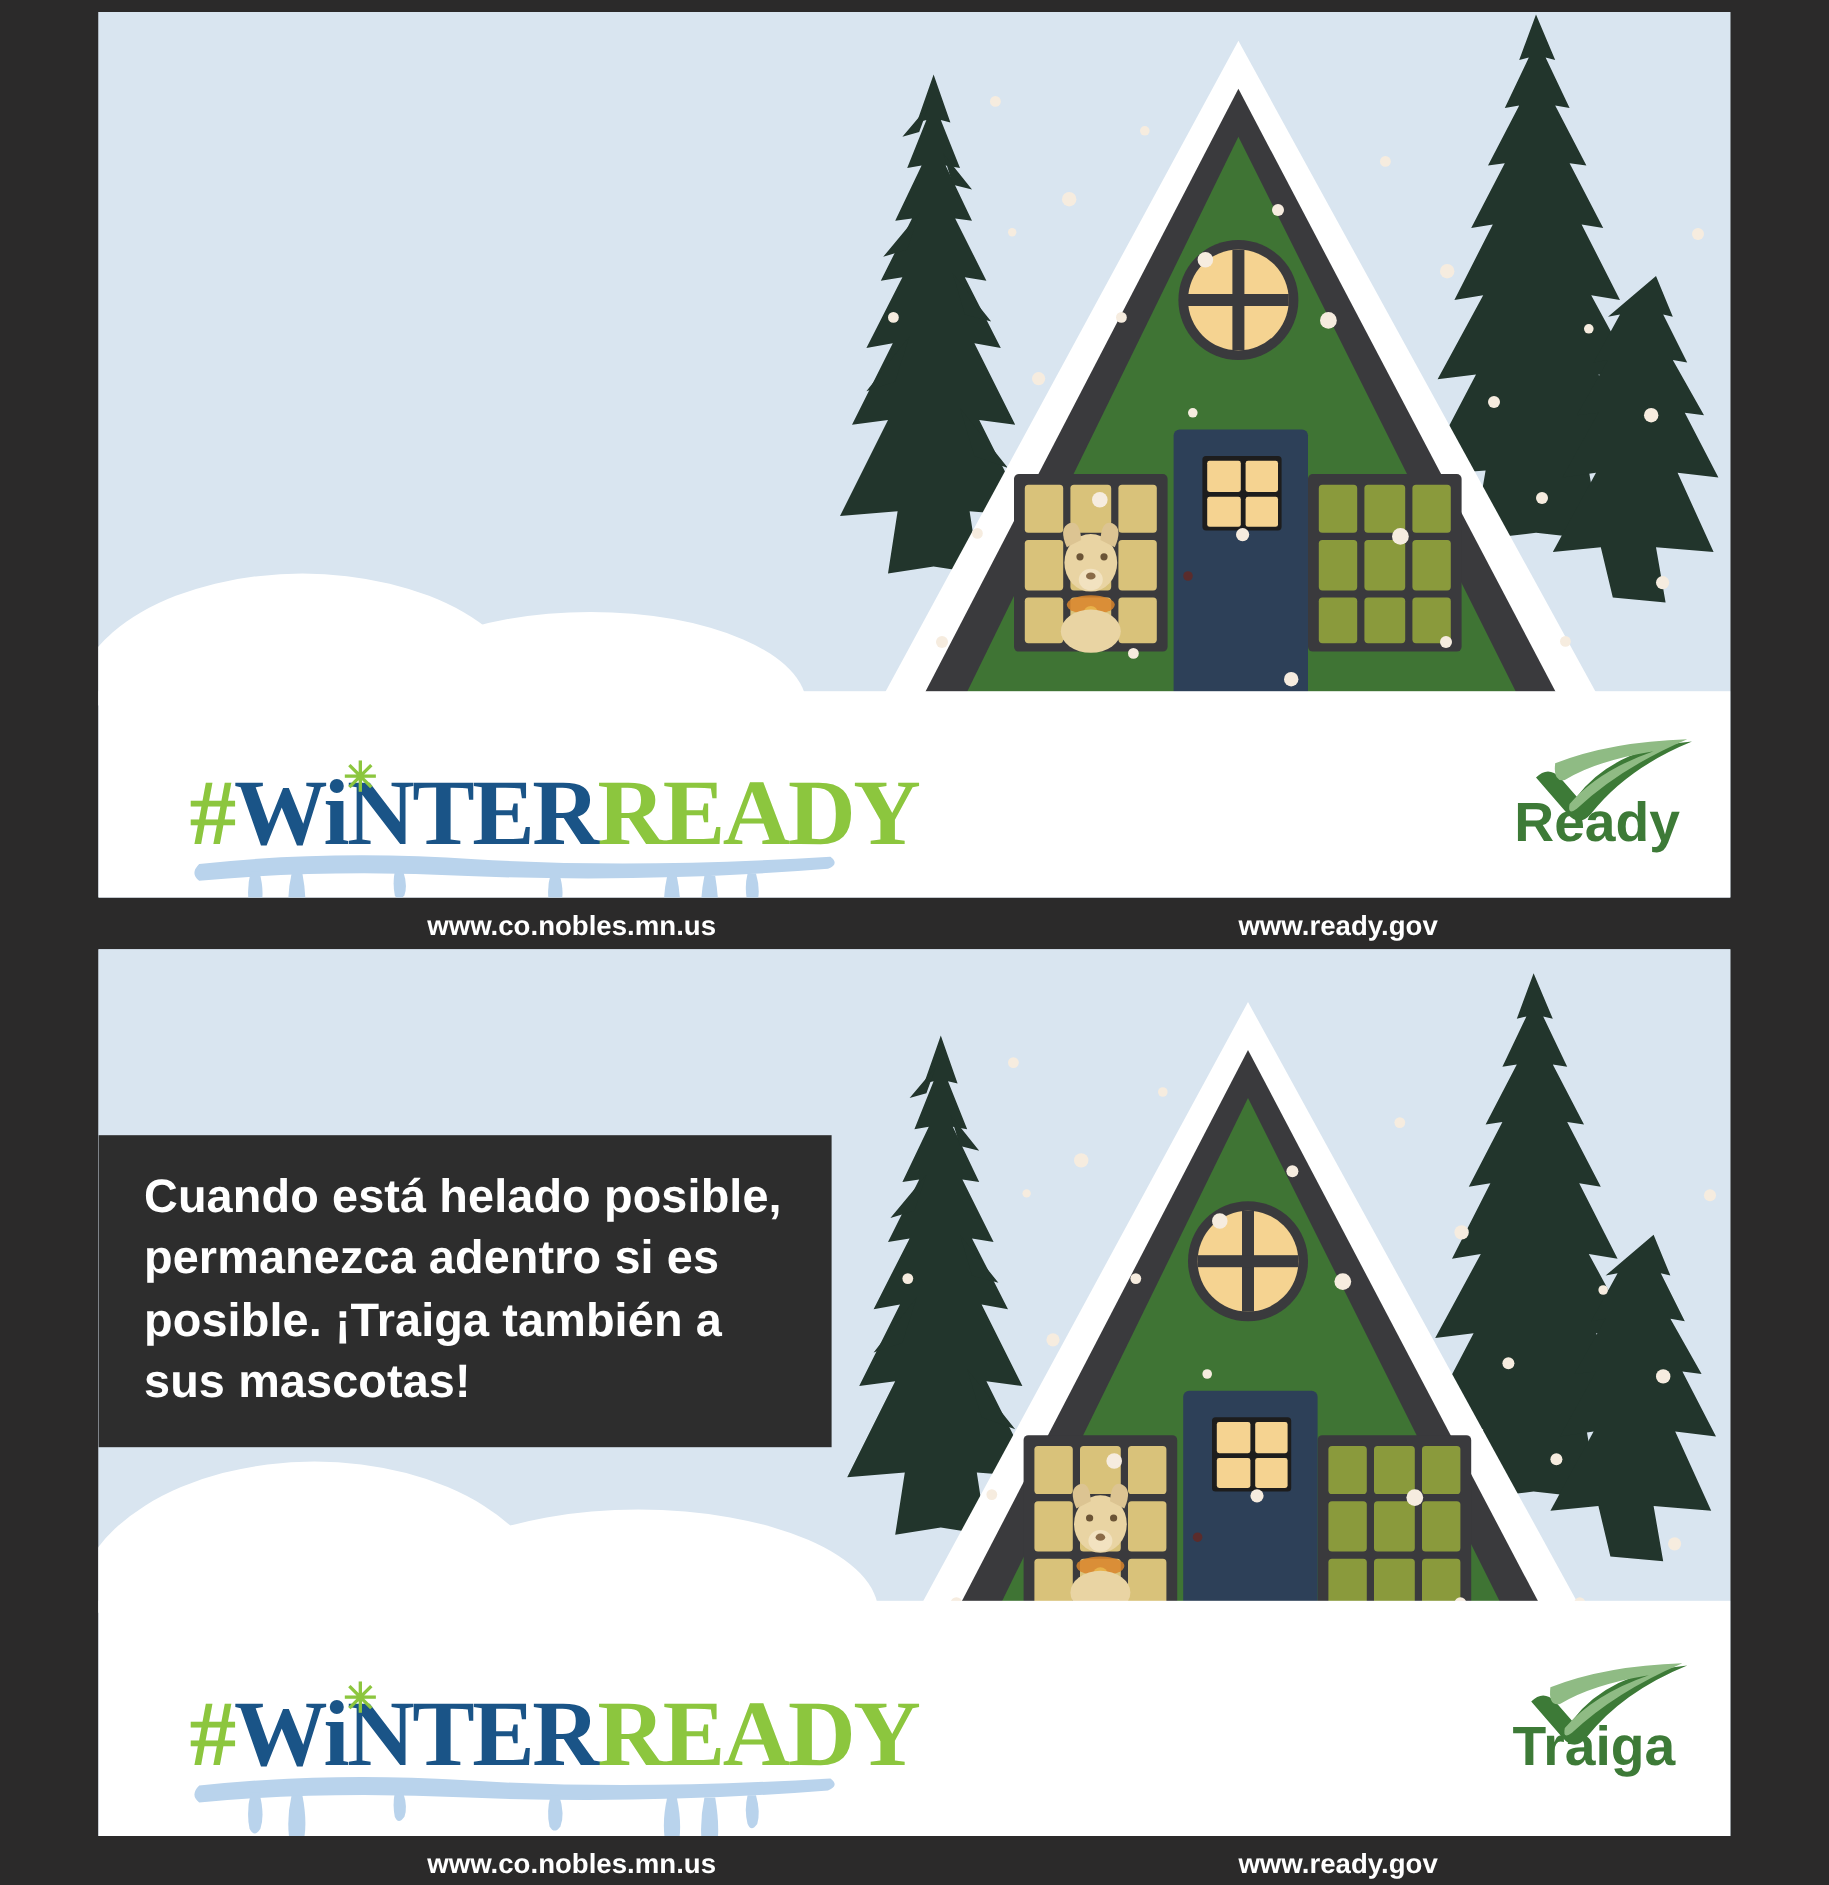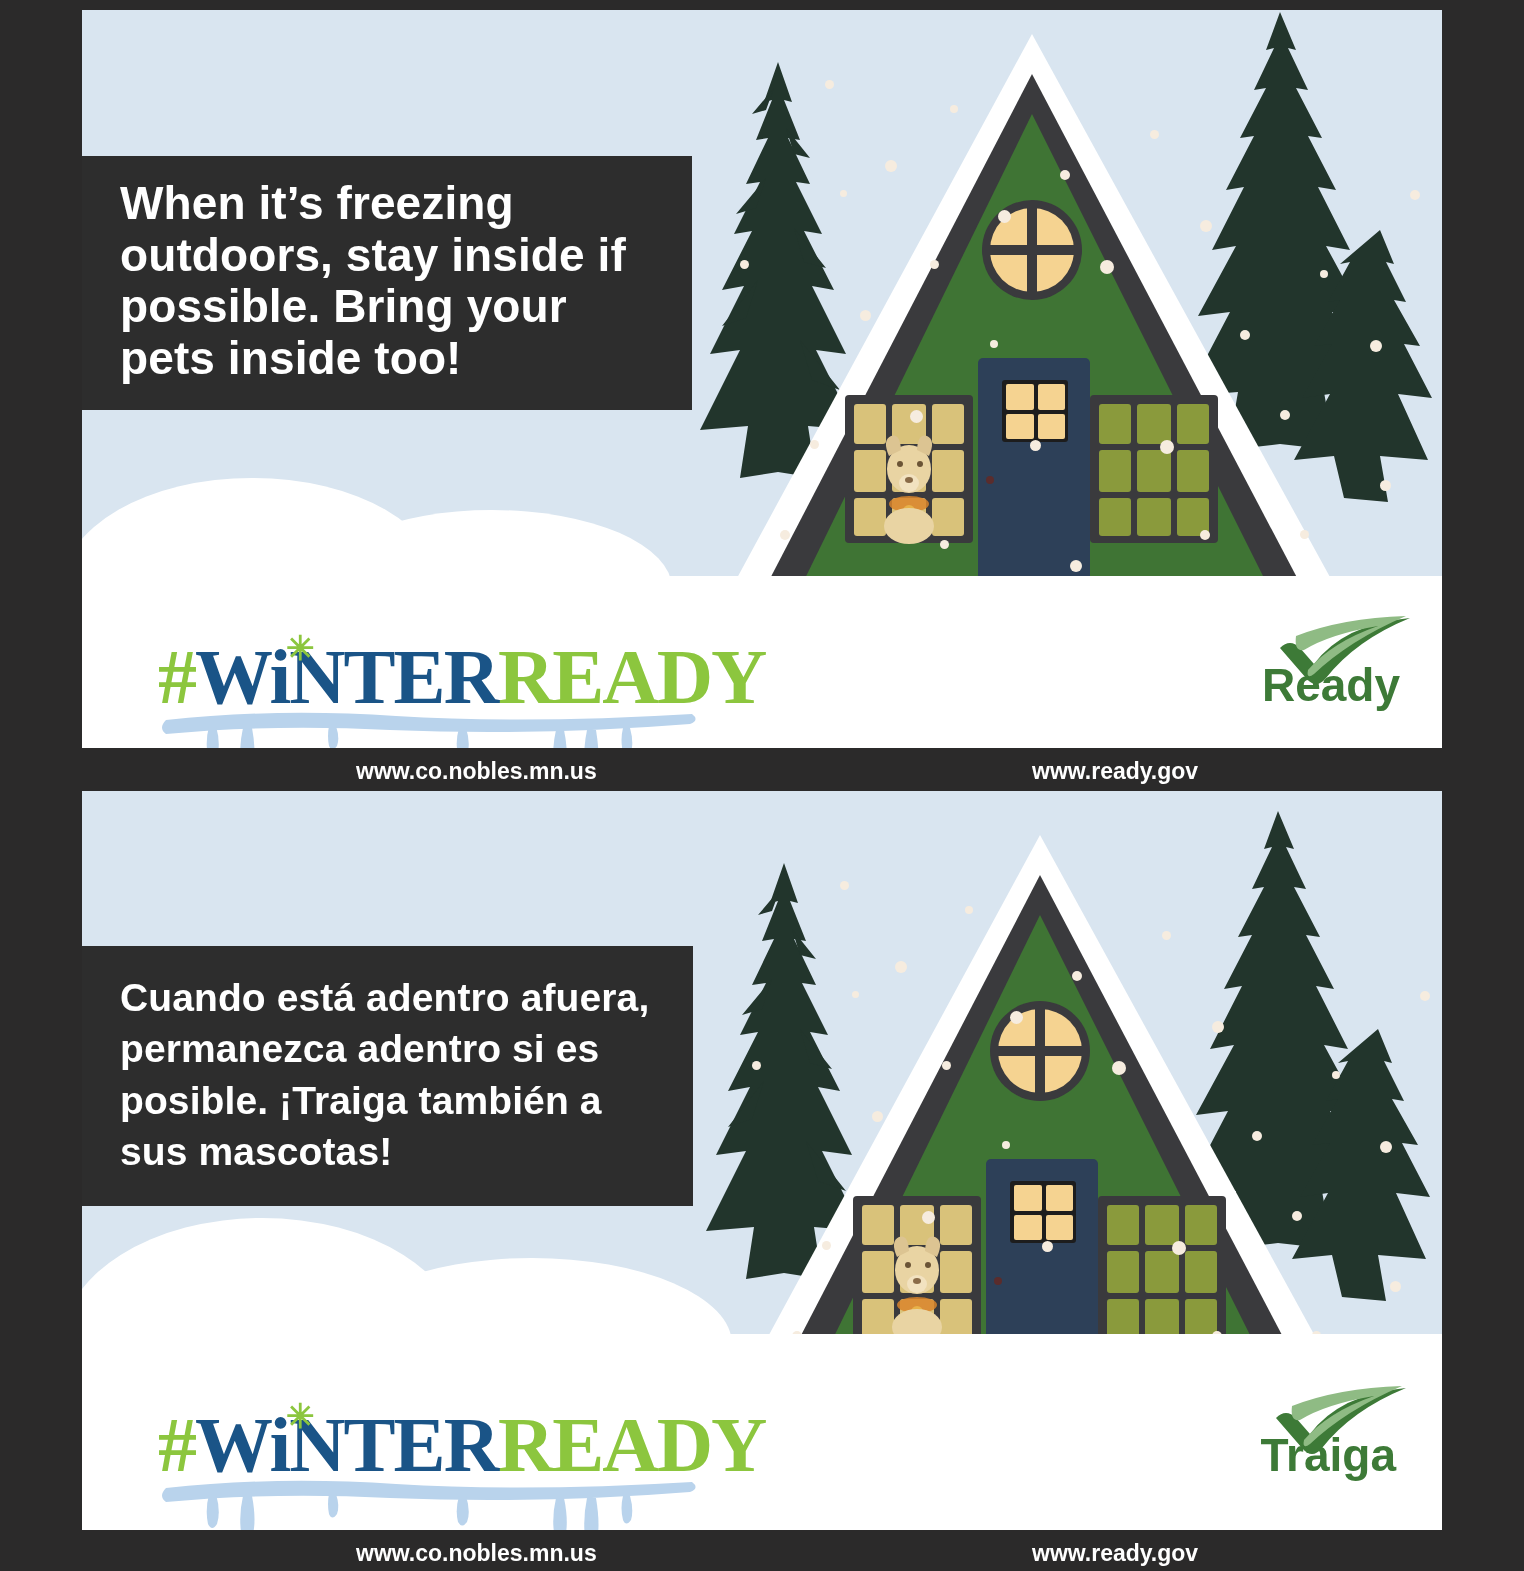--- a/index.html
+++ b/index.html
@@ -241,21 +241,20 @@
         <span class="flake" style="left:160px;top:180px;width:7px;height:7px;"></span>
         <span class="flake" style="left:60px;top:250px;width:9px;height:9px;"></span>
         <span class="flake" style="left:730px;top:180px;width:10px;height:10px;"></span>
       </div>
     </div>
 
     <div class="ground"></div>
     <div class="mound" style="left:-20px;bottom:160px;width:380px;height:110px;"></div>
     <div class="mound" style="left:230px;bottom:160px;width:360px;height:78px;"></div>
 
-    <div class="headline" id="headline-en">When it’s freezing outdoors, stay inside if possible. Bring your pets inside too!</div>
 
     <div class="wr-logo" id="wr-en">
       <div class="wr-word">
         <span class="wr-hash">#</span><span class="wr-winter">WiNTER</span><span class="wr-ready">READY</span>
         <span class="wr-snowflake" style="left:128px;top:-6px;">✳</span>
       </div>
       <svg class="drips" width="540" height="90" viewBox="0 0 540 90">
         <g fill="#b9d3ec">
           <path d="M6 14 q110 -12 230 -4 q130 8 296 -2 q8 6 -2 10 q-150 12 -300 6 q-118 -6 -224 4 q-8 -6 0 -14 Z"></path>
           <path d="M56 20 q5 18 1 30 q-5 8 -9 0 q-3 -14 1 -30 Z"></path>
@@ -419,21 +418,21 @@
         <span class="flake" style="left:172px;top:200px;width:7px;height:7px;"></span>
         <span class="flake" style="left:72px;top:270px;width:9px;height:9px;"></span>
         <span class="flake" style="left:740px;top:200px;width:10px;height:10px;"></span>
       </div>
     </div>
 
     <div class="ground"></div>
     <div class="mound" style="left:-20px;bottom:186px;width:400px;height:126px;"></div>
     <div class="mound" style="left:250px;bottom:186px;width:400px;height:86px;"></div>
 
-    <div class="headline" id="headline-es">Cuando está adentro afuera, permanezca adentro si es posible. ¡Traiga también a sus mascotas!</div>
+    <div class="headline" id="headline-es">Cuando está helado posible, permanezca adentro si es posible. ¡Traiga también a sus mascotas!</div>
 
     <div class="wr-logo" id="wr-es">
       <div class="wr-word">
         <span class="wr-hash">#</span><span class="wr-winter">WiNTER</span><span class="wr-ready">READY</span>
         <span class="wr-snowflake" style="left:128px;top:-6px;">✳</span>
       </div>
       <svg class="drips" width="540" height="90" viewBox="0 0 540 90">
         <g fill="#b9d3ec">
           <path d="M6 14 q110 -12 230 -4 q130 8 296 -2 q8 6 -2 10 q-150 12 -300 6 q-118 -6 -224 4 q-8 -6 0 -14 Z"></path>
           <path d="M56 20 q5 18 1 30 q-5 8 -9 0 q-3 -14 1 -30 Z"></path>

